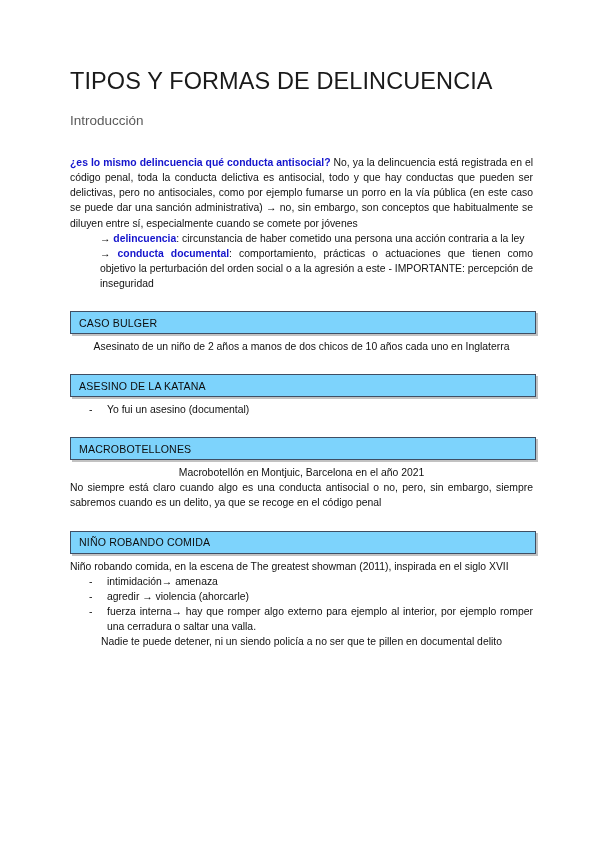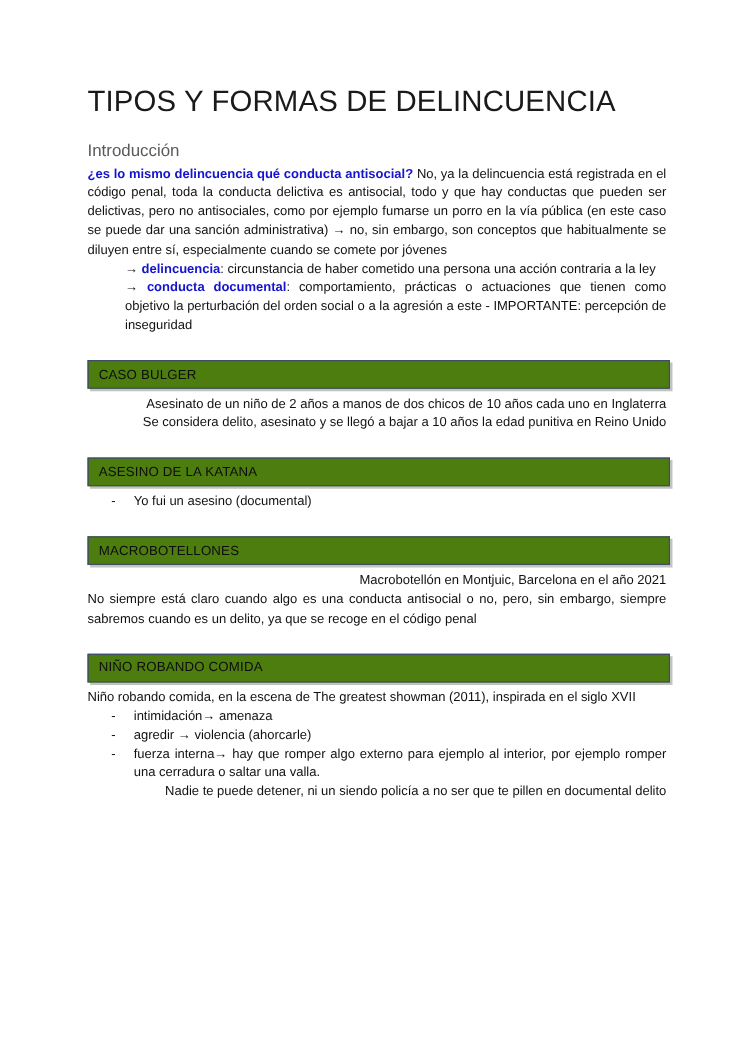--- a/index.html
+++ b/index.html
@@ -28,54 +28,54 @@
     letter-spacing: 0.1px;
     line-height: 1.15;
     margin: 0 0 18px 0;
     color: #1a1a1a;
     white-space: nowrap;
   }
   .doc-subtitle {
     font-size: 13.5px;
     font-weight: 400;
     color: #5a5a5a;
-    margin: 0 0 3px 0;
+    margin: 0 0 26px 0;
     line-height: 1.2;
   }
   p.body-par {
     font-size: 10.4px;
     line-height: 15.1px;
     margin: 0;
     text-align: justify;
     text-justify: inter-word;
     color: #111111;
   }
   p.body-par.left {
-    text-align: right;
+    text-align: center;
   }
   .kw {
     color: #1414cc;
     font-weight: bold;
   }
   .arrow-line {
     font-size: 10.4px;
     line-height: 15.1px;
     margin: 0;
     padding-left: 30px;
     text-align: justify;
     color: #111111;
   }
   .arrow-line.last {
     text-align: justify;
   }
   .section {
     margin-top: 20px;
   }
   .section-head {
-    background: #4d7c0f;
+    background: #7dd3fc;
     border: 1.2px solid #3f4e63;
     box-shadow: 2px 2px 0 rgba(120,120,120,0.45);
     height: 23px;
     box-sizing: border-box;
     display: flex;
     align-items: center;
     padding-left: 8px;
     width: 466px;
   }
   .section-head span {
@@ -119,21 +119,20 @@
   <p class="arrow-line"><span>→ </span><span class="kw">delincuencia</span><span>: circunstancia de haber cometido una persona una acción contraria a la ley</span></p>
 
   <p class="arrow-line last"><span>→ </span><span class="kw">conducta documental</span><span>: comportamiento, prácticas o actuaciones que tienen como objetivo la perturbación del orden social o a la agresión a este - IMPORTANTE: percepción de inseguridad</span></p>
 
   <div class="section">
     <div class="section-head">
       <span>CASO BULGER</span>
     </div>
     <div class="section-body">
       <p class="body-par left">Asesinato de un niño de 2 años a manos de dos chicos de 10 años cada uno en Inglaterra</p>
-      <p class="body-par left">Se considera delito, asesinato y se llegó a bajar a 10 años la edad punitiva en Reino Unido</p>
     </div>
   </div>
 
   <div class="section">
     <div class="section-head">
       <span>ASESINO DE LA KATANA</span>
     </div>
     <div class="section-body">
       <ul class="dash-list">
         <li><span class="dash">-</span><span>Yo fui un asesino (documental)</span></li>

